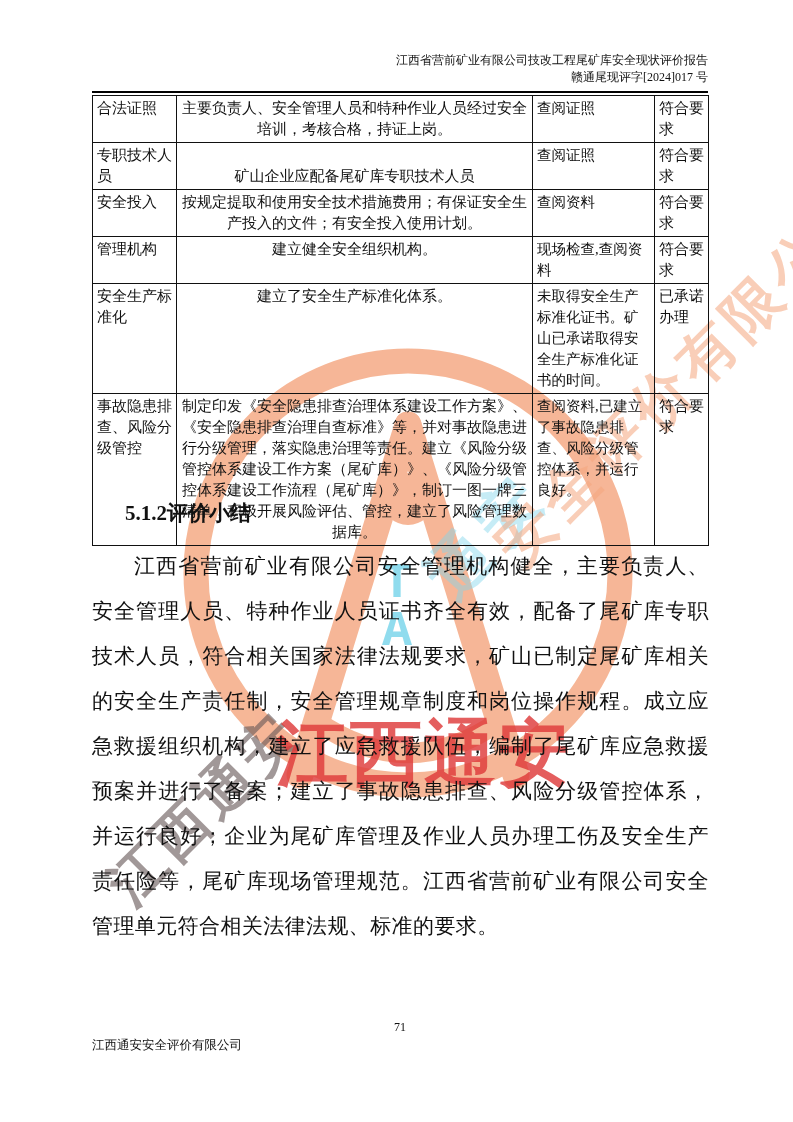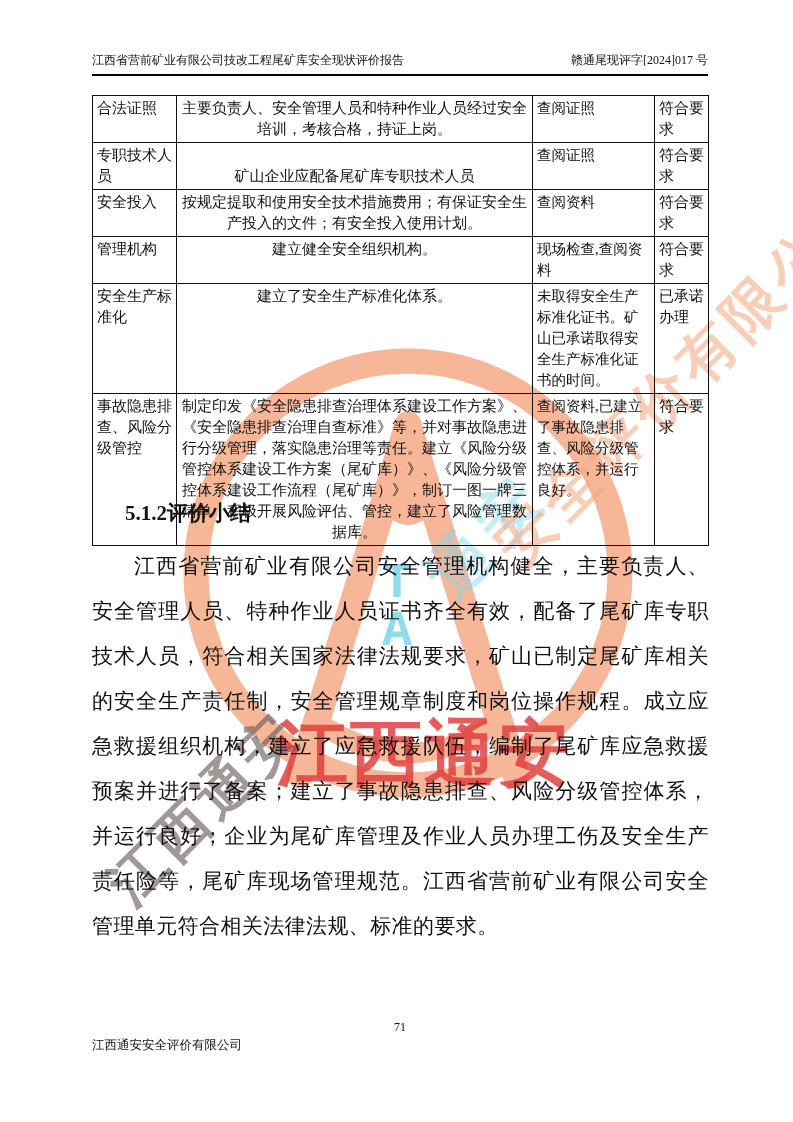--- a/index.html
+++ b/index.html
@@ -19,21 +19,21 @@
            font-size:58px;letter-spacing:6px;color:rgba(244,166,126,0.55);white-space:nowrap;font-weight:bold;}
   .wm-dark-diag{position:absolute;left:92px;top:868px;transform:rotate(-45deg);transform-origin:0 0;
            font-size:56px;letter-spacing:5px;color:rgba(104,88,88,0.62);white-space:nowrap;font-weight:bold;}
   .wm-red{position:absolute;left:276px;top:706px;font-size:72px;letter-spacing:2px;
            color:rgba(222,58,58,0.82);font-weight:600;white-space:nowrap;}
 
   
   .content{position:absolute;inset:0;z-index:1;}
   .header{position:absolute;left:92px;top:52px;width:616px;display:flex;
           justify-content:space-between;align-items:flex-end;
-          border-bottom:2px solid #000;padding-bottom:5px;font-size:12px;white-space:nowrap;}
+          border-bottom:2px solid #000;padding-bottom:5px;font-size:12px;white-space:nowrap;flex-direction:column;}
   .doc-table{position:absolute;left:92px;top:95px;width:616px;border-collapse:collapse;
           font-size:15px;line-height:21px;table-layout:fixed;}
   .doc-table td{border:1.6px solid #111;vertical-align:top;padding:2px 4px;background:transparent;}
   .doc-table td.c2{padding:2px 5px;text-align:center;}
   .doc-table td.c3{font-size:14.5px;margin-left:48px;}
   .doc-table td.c4{text-align:justify;text-justify:inter-character;}
   .sec-heading{position:absolute;left:94px;top:499px;font-size:21px;font-weight:bold;padding-left:31px;}
   .body-par{position:absolute;left:92px;top:544px;width:617px;font-size:21px;line-height:45px;
           text-align:justify;text-indent:2em;letter-spacing:0.4px;}
   .pageno{position:absolute;left:92px;top:1020px;width:616px;text-align:center;font-size:12px;}

